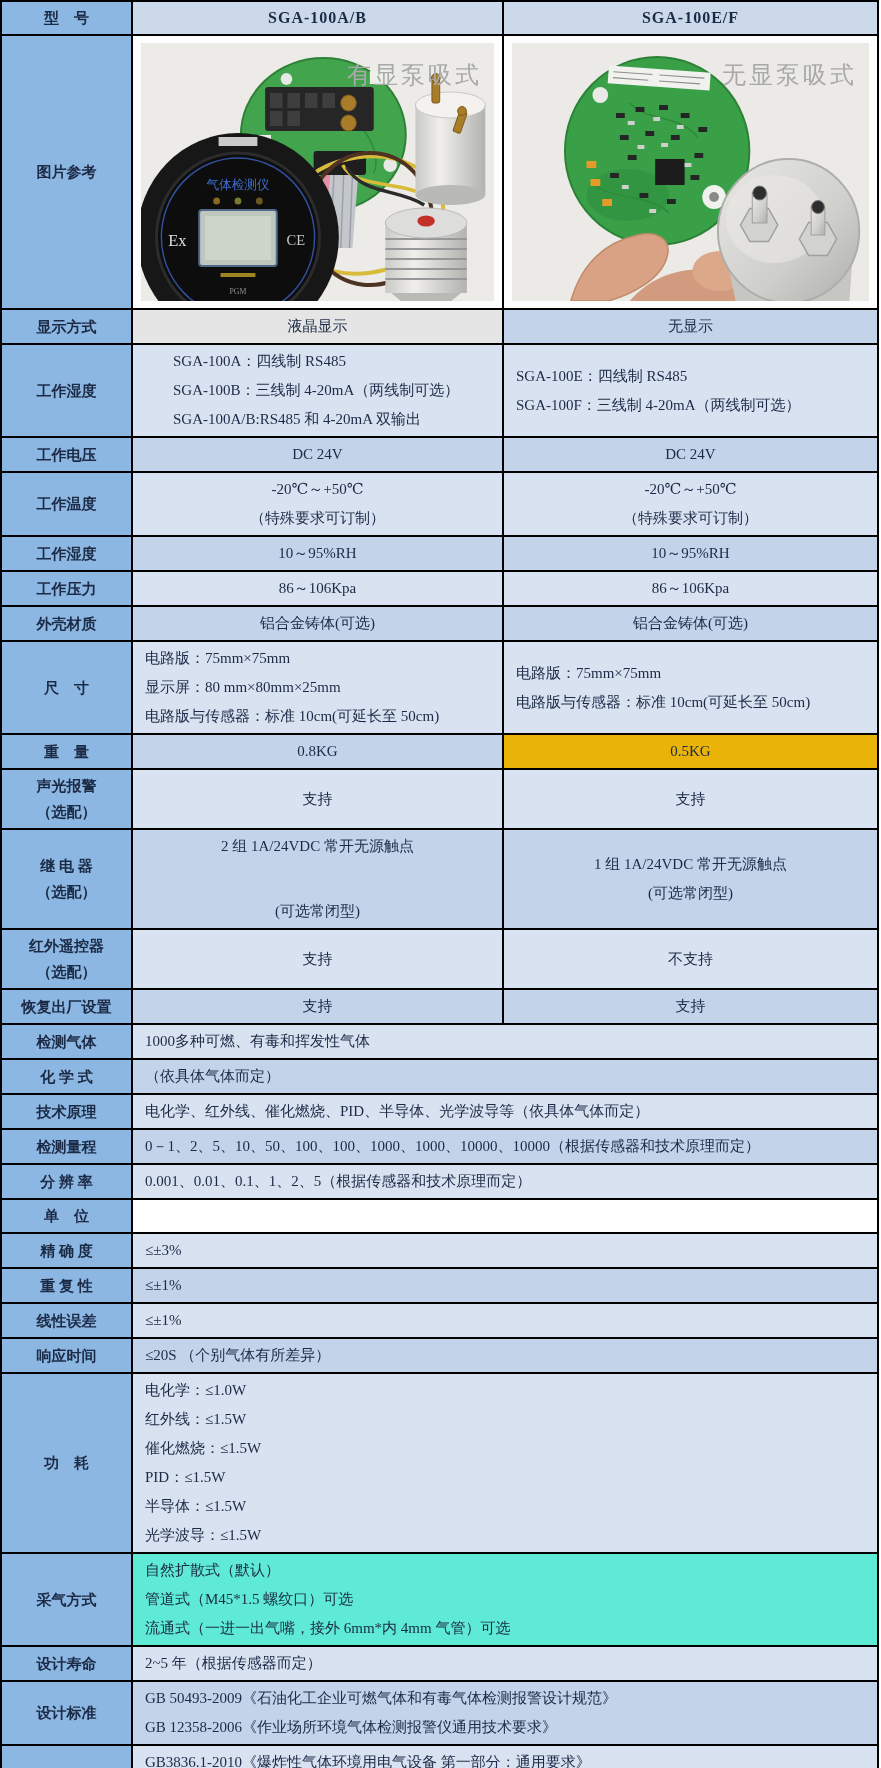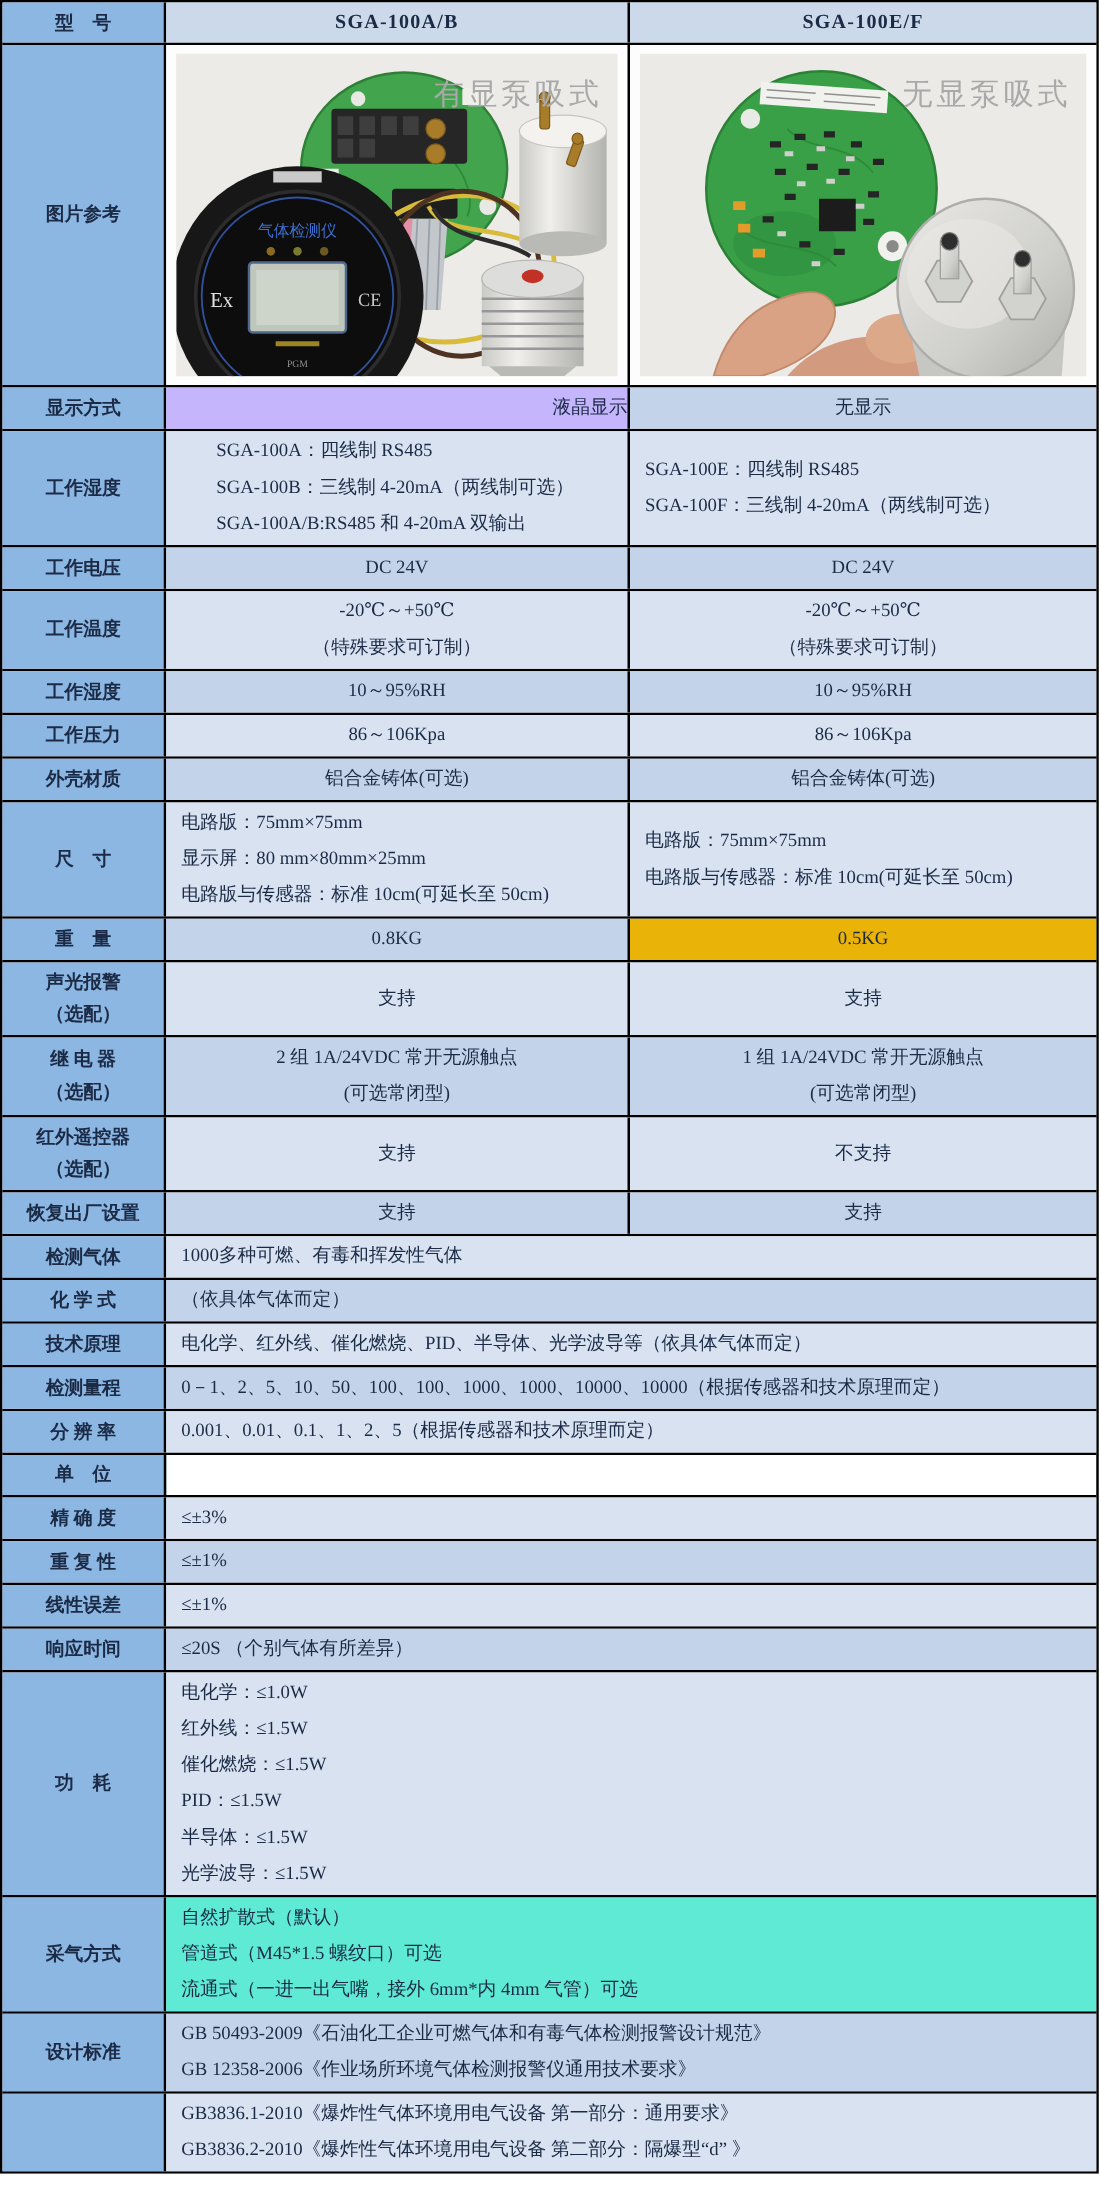--- a/index.html
+++ b/index.html
@@ -235,21 +235,21 @@
         <span class="watermark">无显泵吸式</span>
       </div>
     </div>
   </div>
 
   <div id="spec-rows">
       <div class="spec-row">
         <div class="label-cell">
           <div class="line">显示方式</div>
         </div>
-        <div class="value-cell col-a center" style="background: #c4b5fd; align-items: flex-end;">
+        <div class="value-cell col-a center" style="background: #e5e5e5;">
           <div class="line">液晶显示</div>
         </div>
         <div class="value-cell col-b center" style="background: rgb(195, 212, 234);">
           <div class="line">无显示</div>
         </div>
       </div>
       <div class="spec-row">
         <div class="label-cell">
           <div class="line">工作湿度</div>
         </div>
@@ -355,21 +355,21 @@
         </div>
         <div class="value-cell col-b center" style="background: rgb(216, 226, 241);">
           <div class="line">支持</div>
         </div>
       </div>
       <div class="spec-row">
         <div class="label-cell">
           <div class="line">继 电 器</div>
           <div class="line">（选配）</div>
         </div>
-        <div class="value-cell col-a center" style="background: rgb(195, 212, 234);">
+        <div class="value-cell col-a center" style="background: rgb(195, 212, 234); gap: 36px;">
           <div class="line">2 组 1A/24VDC 常开无源触点</div>
           <div class="line">(可选常闭型)</div>
         </div>
         <div class="value-cell col-b center" style="background: rgb(195, 212, 234);">
           <div class="line">1 组 1A/24VDC 常开无源触点</div>
           <div class="line">(可选常闭型)</div>
         </div>
       </div>
       <div class="spec-row">
         <div class="label-cell">
@@ -489,20 +489,28 @@
           <div class="line">采气方式</div>
         </div>
         <div class="value-cell full left" style="background: #5eead4;">
           <div class="line">自然扩散式（默认）</div>
           <div class="line">管道式（M45*1.5 螺纹口）可选</div>
           <div class="line">流通式（一进一出气嘴，接外 6mm*内 4mm 气管）可选</div>
         </div>
       </div>
       <div class="spec-row">
         <div class="label-cell">
+          <div class="line">设计寿命</div>
+        </div>
+        <div class="value-cell full left" style="background: rgb(216, 226, 241);">
+          <div class="line">2~5 年（根据传感器而定）</div>
+        </div>
+      </div>
+      <div class="spec-row">
+        <div class="label-cell">
           <div class="line">设计标准</div>
         </div>
         <div class="value-cell full left" style="background: rgb(195, 212, 234);">
           <div class="line">GB 50493-2009《石油化工企业可燃气体和有毒气体检测报警设计规范》</div>
           <div class="line">GB 12358-2006《作业场所环境气体检测报警仪通用技术要求》</div>
         </div>
       </div>
       <div class="spec-row">
         <div class="label-cell"></div>
         <div class="value-cell full left" style="background: rgb(216, 226, 241);">

